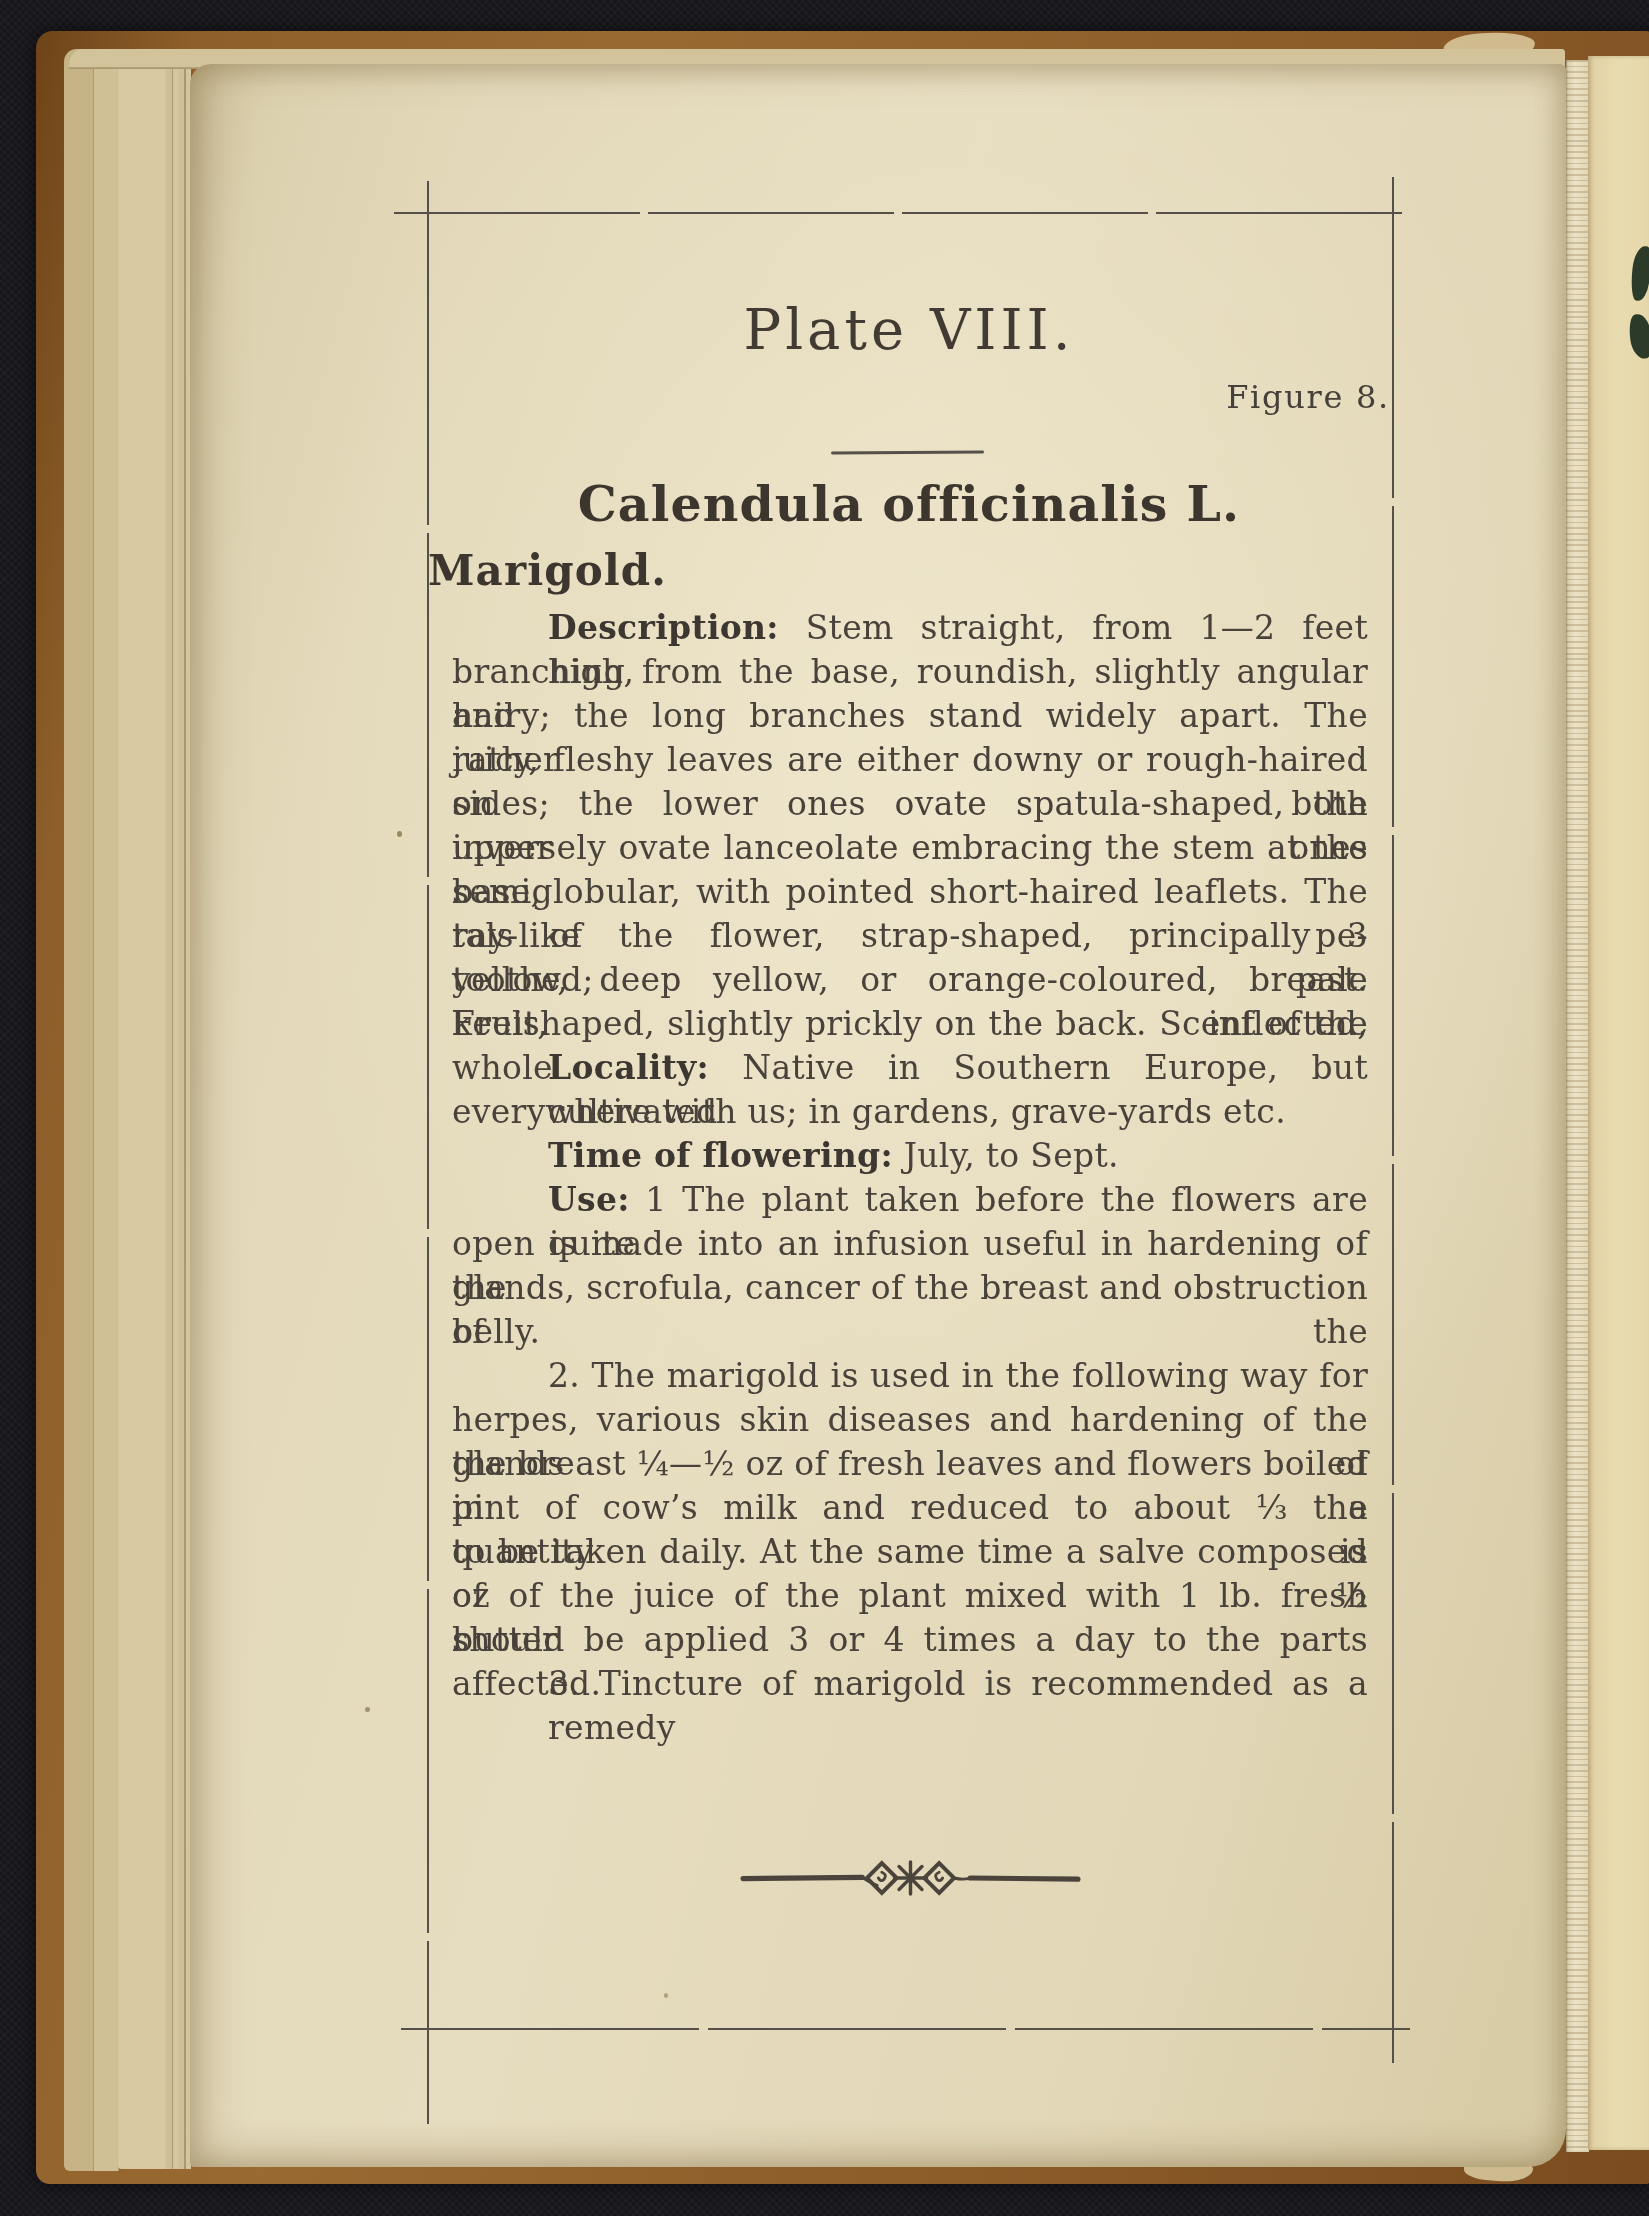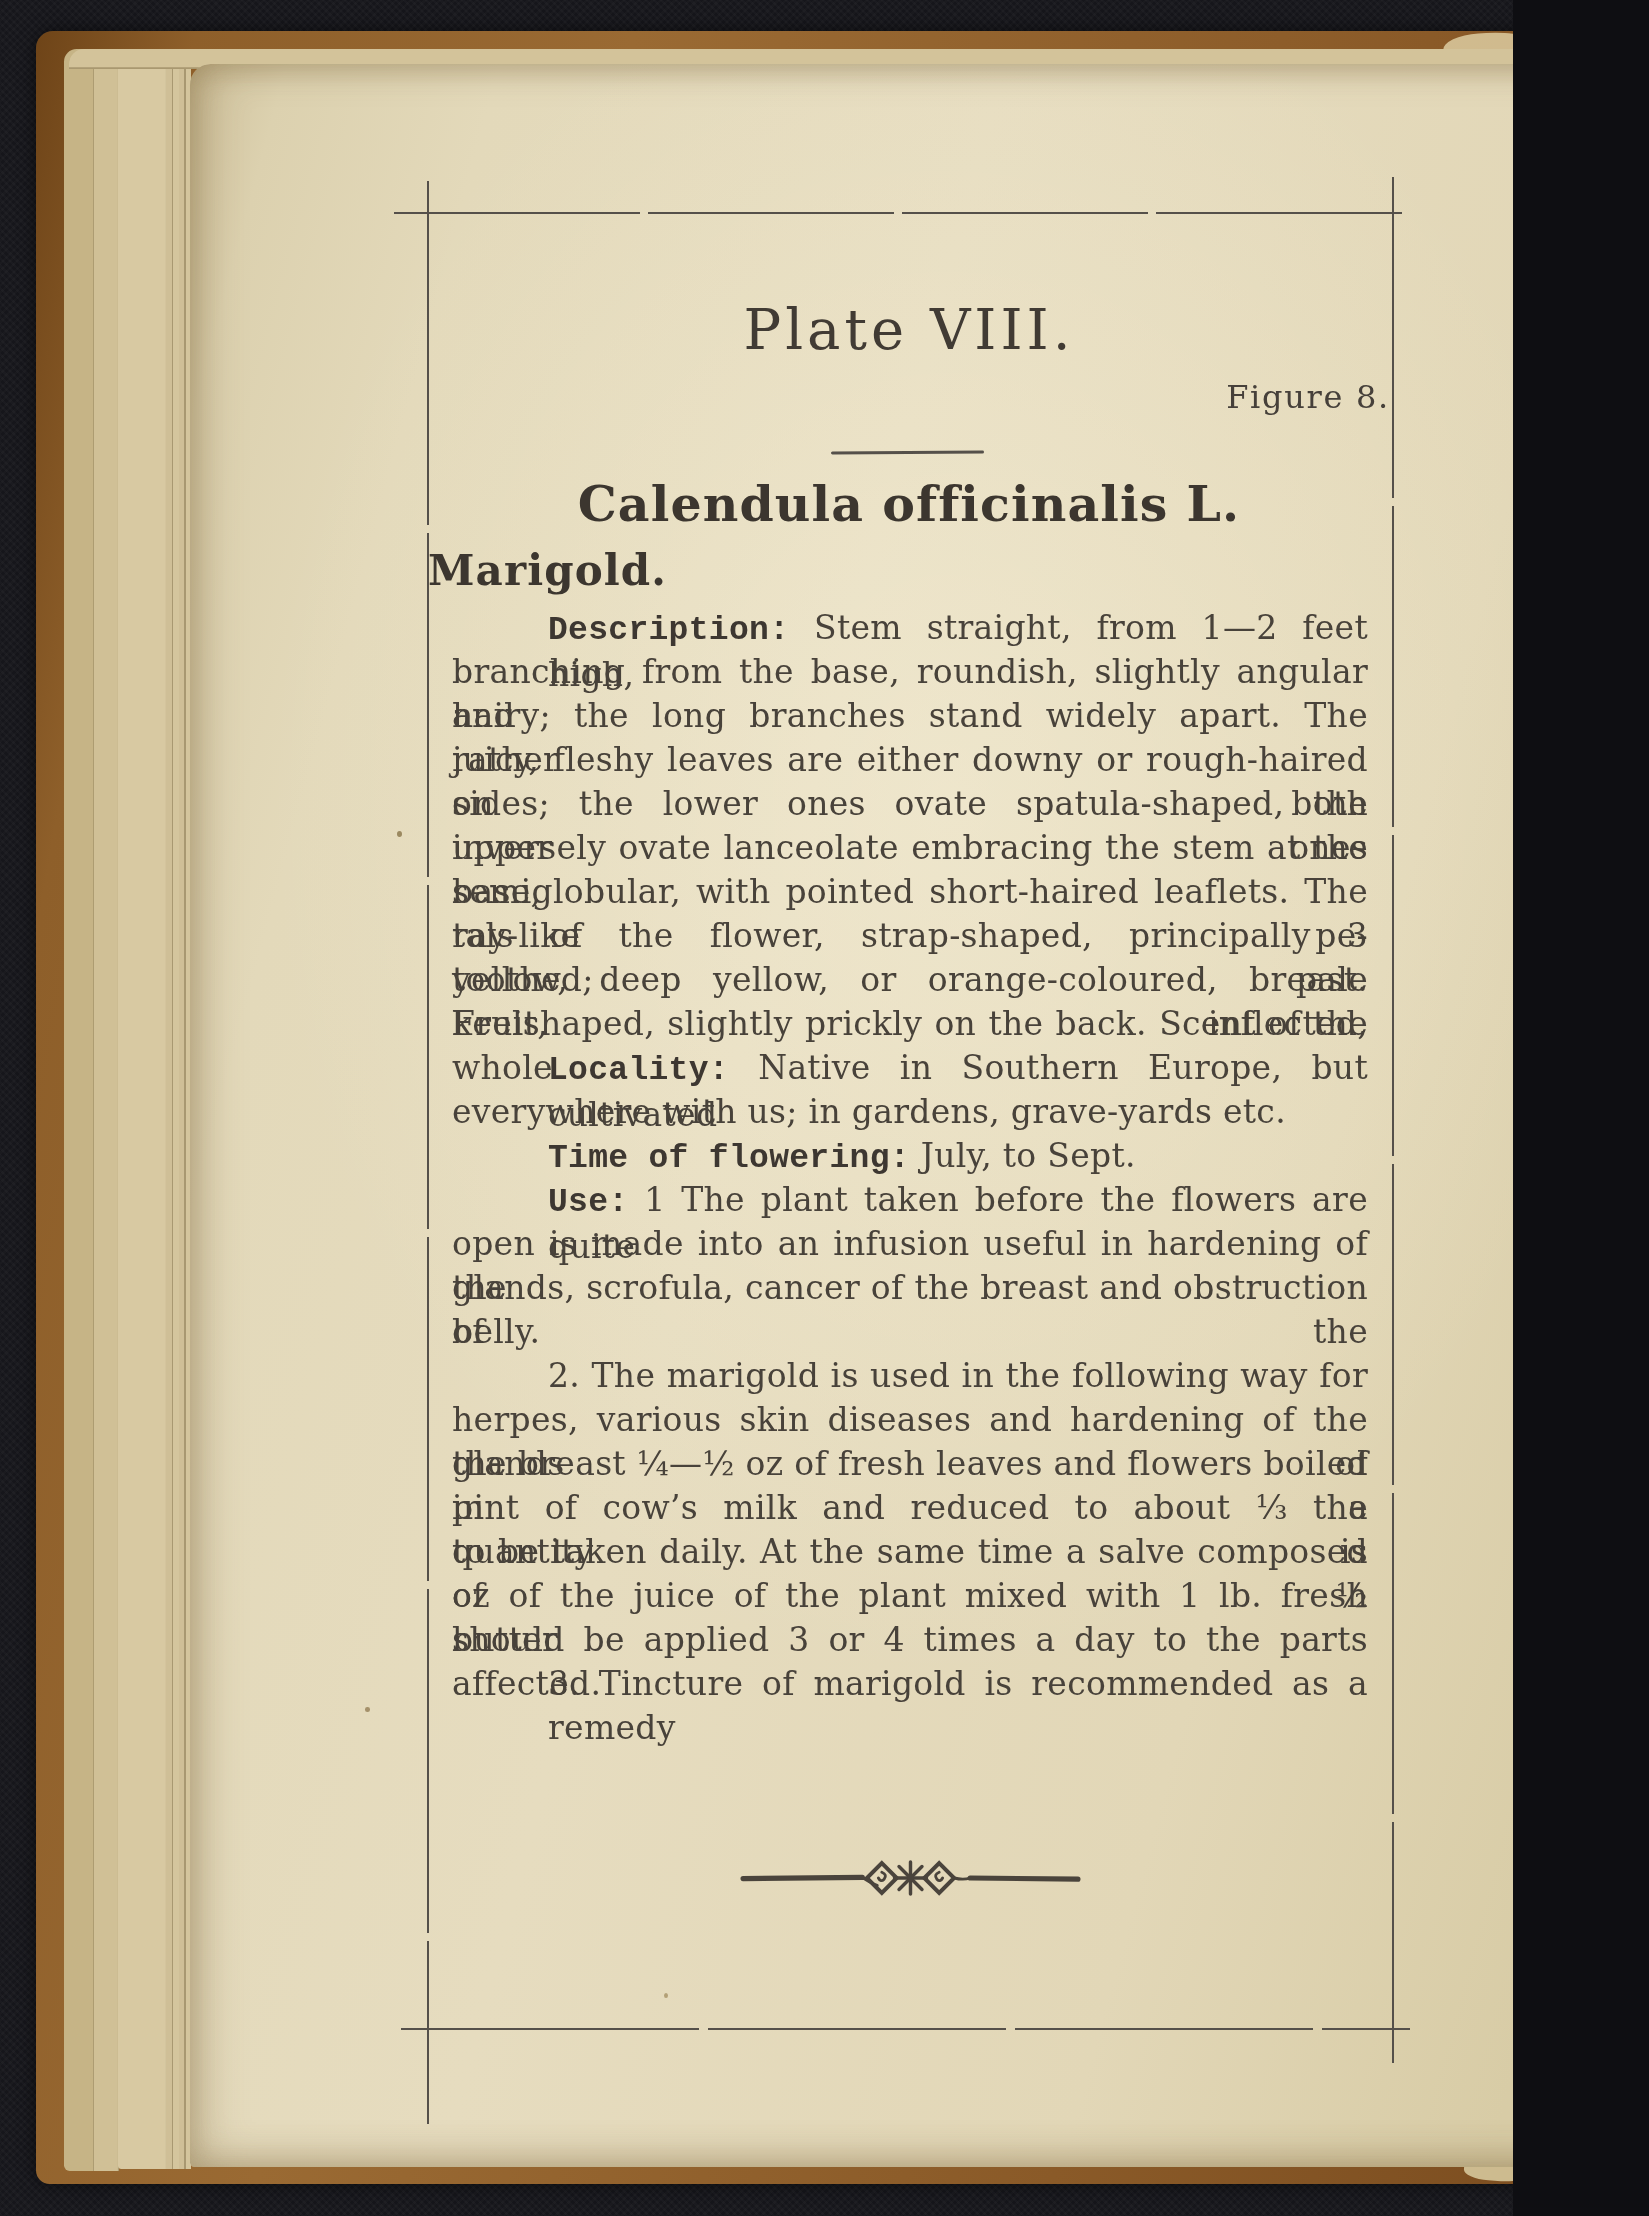--- a/index.html
+++ b/index.html
@@ -1,16 +1,16 @@
 <!DOCTYPE html>
 <html style="font-size:9.2px"><head>
 <meta charset="utf-8">
 <style>
   html,body{margin:0;padding:0;background:#0e0e12;}
-  .scene{position:relative;width:1513px;height:2216px;overflow:hidden;
+  .scene{position:relative;width:1649px;height:2216px;overflow:hidden;
     background:#a16207;
     font-family:"DejaVu Serif","Liberation Serif",serif;}
   .cloth{position:absolute;inset:0;
     background:
       repeating-linear-gradient(45deg, rgba(255,255,255,0.025) 0 2.3px, transparent 2.3px 5.2px),
       repeating-linear-gradient(-45deg, rgba(255,255,255,0.02) 0 2.3px, transparent 2.3px 5.2px),
       #16161b;}
   .cover{position:absolute;left:36px;top:31px;width:1615px;height:2153px;
     border-radius:17px 4.6px 4.6px 13.7px;
     background:linear-gradient(100deg,#6e4418 0%,#8e5f2a 8%,#9a6a33 30%,#8a5a28 70%,#7a4c1f 100%);
@@ -68,21 +68,21 @@
     background:#55504a;border-radius:1.7px;transform:rotate(-.4deg);}
   .species-title{position:absolute;top:411px;width:100%;text-align:center;
     font-size:49px;font-weight:bold;letter-spacing:1.1px;color:#3c362f;}
   .common-name{position:absolute;top:482px;width:100%;
     font-size:42px;font-weight:bold;letter-spacing:1.1px;color:#3c362f;}
   .body-text{position:absolute;top:542px;left:24px;width:916px;
     font-size:33px;line-height:44px;letter-spacing:0.3px;color:#48423a;}
   .tline{text-align:justify;text-align-last:justify;height:44px;white-space:nowrap0;}
   .tline.indent{padding-left:96px;}
   .tline.last{text-align-last:left;}
-  .tline b{font-weight:bold;color:#3d3731;font-family:Liberation Mono, monospace;}
+  .tline b{font-weight:bold;color:#3d3731;}
   .ornament{position:absolute;left:537px;top:1791px;width:367px;height:46px;}
   .speck{position:absolute;border-radius:50%;}
   .sp1{left:207px;top:767px;width:5.2px;height:6.3px;background:#9b8960;}
   .sp2{left:175px;top:1643px;width:4.6px;height:4.6px;background:#a5916b;}
   .sp3{left:474px;top:1929px;width:4px;height:5.2px;background:#b3a076;}
   .frayed-bit{position:absolute;left:1464px;top:2158px;width:69px;height:23px;
     background:#cdbb8f;border-radius:30% 60% 50% 40%/50% 40% 70% 45%;transform:rotate(4deg);}
 </style>
 </head>
 <body>

